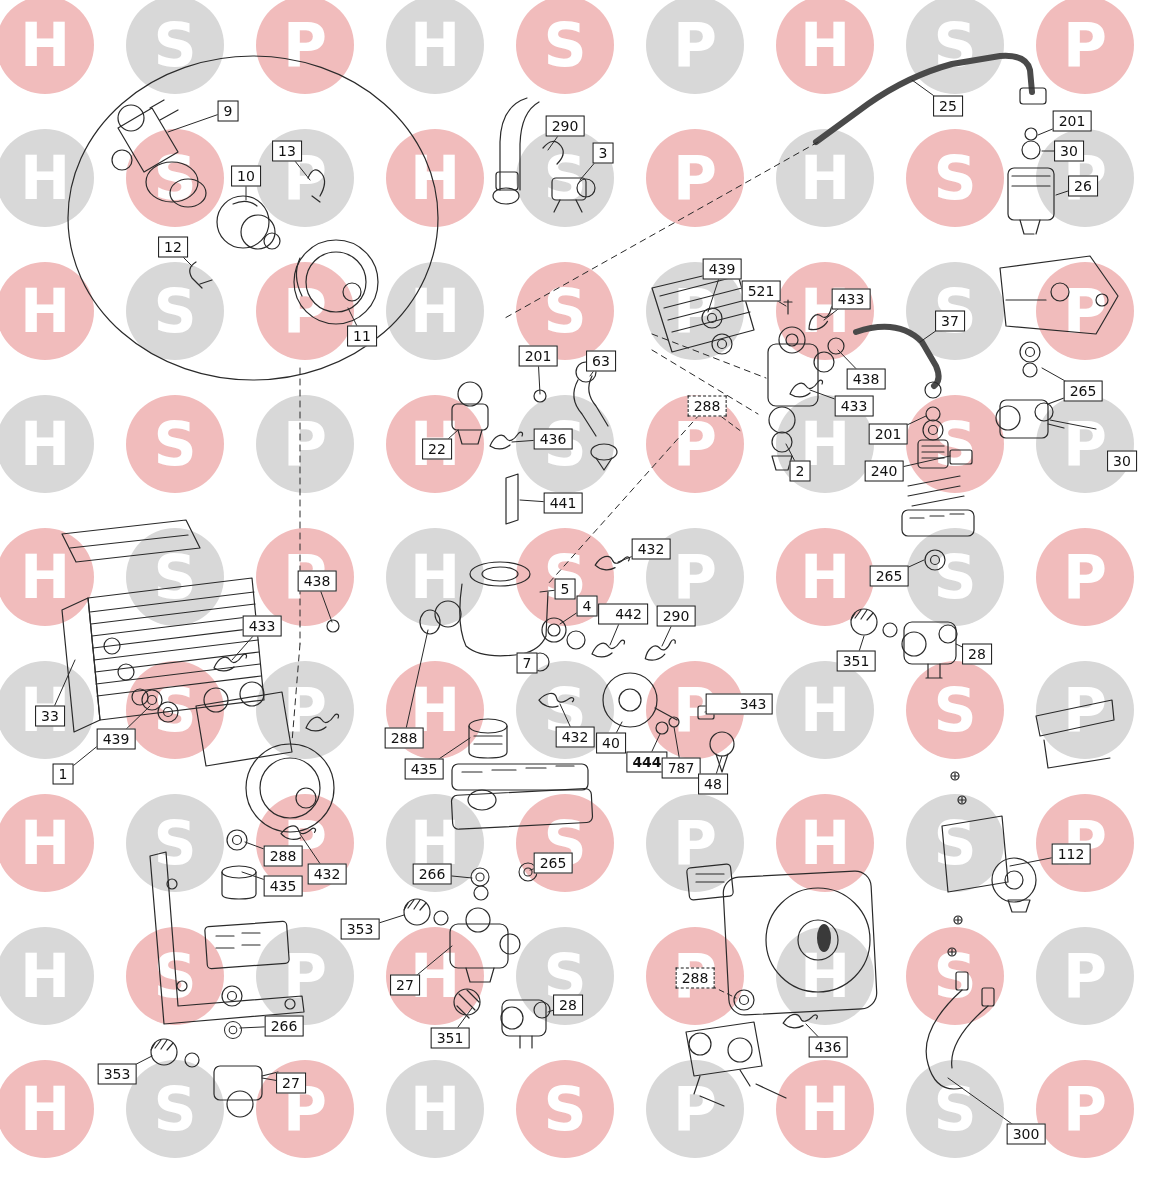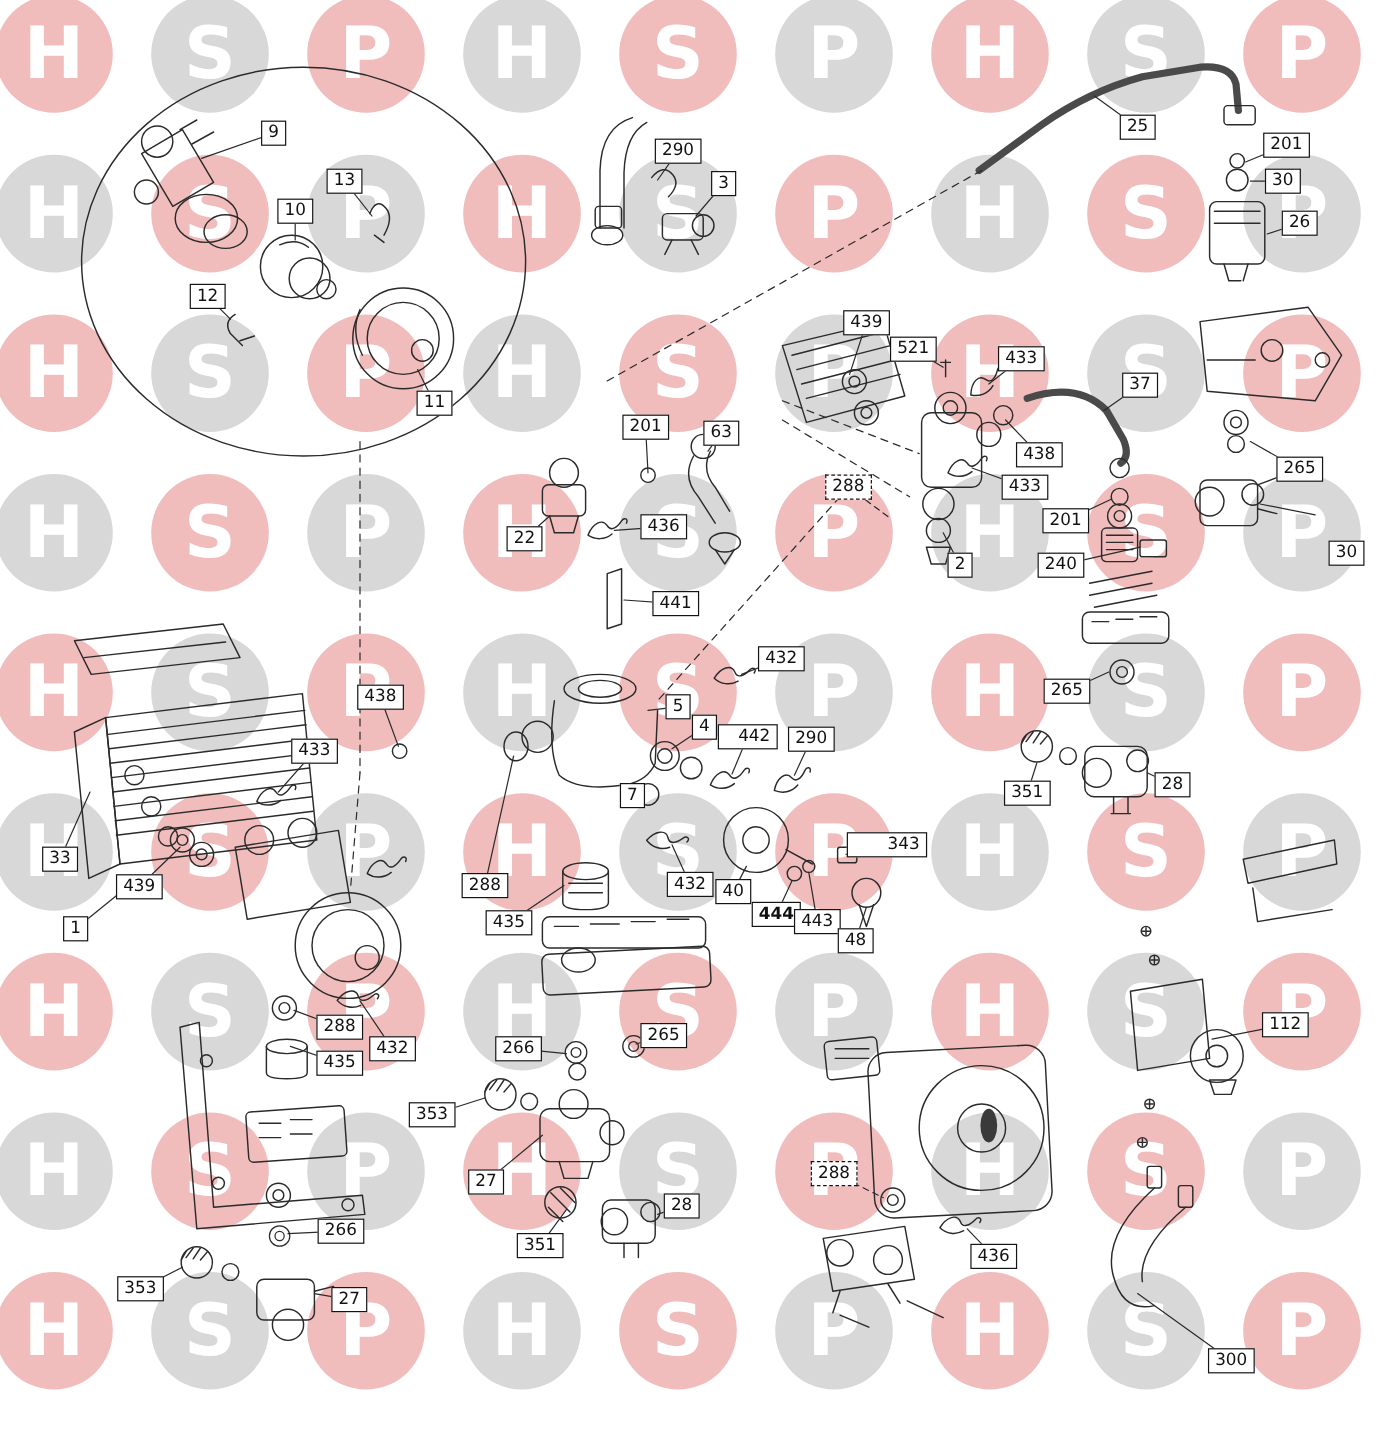--- a/index.html
+++ b/index.html
@@ -513,21 +513,21 @@
       <div class="callout" style="left: 404px; top: 738px;">288</div>
       <div class="callout" style="left: 424px; top: 769px;">435</div>
       <div class="callout" style="left: 565px; top: 589px;">5</div>
       <div class="callout" style="left: 587px; top: 606px;">4</div>
       <div class="callout" style="left: 623px; top: 614px; padding-left: 16px;">442</div>
       <div class="callout" style="left: 676px; top: 616px;">290</div>
       <div class="callout" style="left: 527px; top: 663px;">7</div>
       <div class="callout" style="left: 575px; top: 737px;">432</div>
       <div class="callout" style="left: 611px; top: 743px;">40</div>
       <div class="callout" style="left: 647px; top: 762px; font-weight: bold;">444</div>
-      <div class="callout" style="left: 681px; top: 768px;">443</div>
+      <div class="callout" style="left: 681px; top: 768px;">787</div>
       <div class="callout" style="left: 739px; top: 704px; padding-left: 33px;">343</div>
       <div class="callout" style="left: 713px; top: 784px;">48</div>
       <div class="callout" style="left: 889px; top: 576px;">265</div>
       <div class="callout" style="left: 856px; top: 661px;">351</div>
       <div class="callout" style="left: 977px; top: 654px;">28</div>
       <div class="callout" style="left: 283px; top: 856px;">288</div>
       <div class="callout" style="left: 327px; top: 874px;">432</div>
       <div class="callout" style="left: 283px; top: 886px;">435</div>
       <div class="callout" style="left: 432px; top: 874px;">266</div>
       <div class="callout" style="left: 553px; top: 863px;">265</div>

